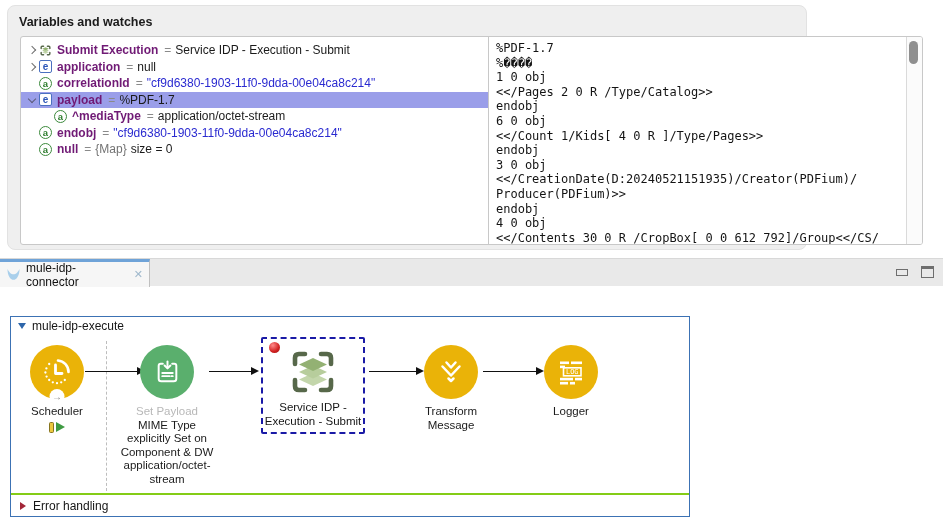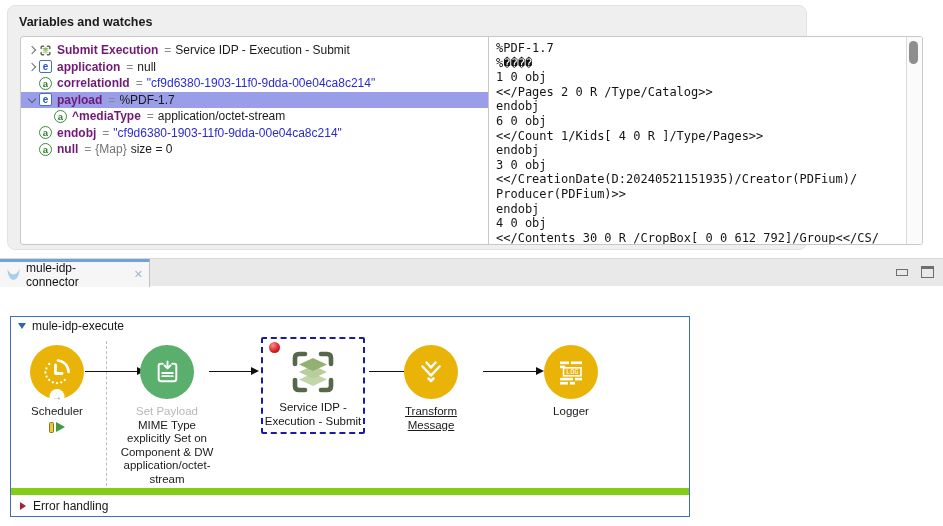--- a/index.html
+++ b/index.html
@@ -49,21 +49,21 @@
   .btn-min{width:12px;height:7px;border:1.5px solid #6e6e6e;box-sizing:border-box;margin-bottom:2px;}
   .btn-max{width:13px;height:12px;border:1.5px solid #6e6e6e;border-top-width:3.5px;box-sizing:border-box;}
 
   
   .flow-box{position:absolute;left:10px;top:316px;width:680px;height:201px;background:#fff;
             border:1px solid #3c72b4;box-sizing:border-box;}
   .flow-header{position:absolute;left:0;top:0;right:0;height:18px;display:flex;align-items:center;
                gap:6px;padding-left:7px;font-size:12px;color:#161616;}
   .tri-down{width:0;height:0;border-left:4.5px solid transparent;border-right:4.5px solid transparent;
             border-top:6px solid #2d66aa;}
-  .error-row{position:absolute;left:0;right:0;bottom:0;height:21px;border-top:7px solid #84cc16;
+  .error-row{position:absolute;left:0;right:0;bottom:0;height:21px;border-top:2px solid #84cc16;
              display:flex;align-items:center;gap:7px;padding-left:9px;font-size:12px;color:#161616;background:#fff;margin-top:42px;}
   .tri-right{width:0;height:0;border-top:4.5px solid transparent;border-bottom:4.5px solid transparent;
              border-left:6.5px solid #a32638;}
 
   .dash-sep{position:absolute;left:95px;top:24px;height:150px;border-left:1px dashed #bdbdbd;}
 
   .node{position:absolute;display:flex;flex-direction:column;align-items:center;}
   .circle{width:54px;height:54px;border-radius:50%;position:relative;display:flex;
           align-items:center;justify-content:center;flex:none;}
   .c-indigo{background:#eab308;}
@@ -289,21 +289,21 @@
               <path d="M19 45 H13 Q9 45 9 41 V35"></path>
           </g>
         </svg>
       </div>
       <div class="idp-label">
         <div>Service IDP -</div>
         <div>Execution - Submit</div>
       </div>
     </div>
 
-    <div class="node" style="left:360px;top:28px;width:120px;text-decoration:underline;">
+    <div class="node" style="left:380px;top:28px;width:120px;">
       <div class="circle c-indigo">
         <svg width="30" height="30" viewBox="0 0 30 30" fill="none" stroke="#fff" stroke-width="2.5" stroke-linecap="round" stroke-linejoin="round">
           <path d="M6.5 9.5 L15 18.5 L23.5 9.5"></path>
           <path d="M10.5 5.5 L15 10.5 L19.5 5.5"></path>
           <path d="M12.5 21.5 L15 24 L17.5 21.5"></path>
         </svg>
       </div>
       <div class="nlabel wrap74">Transform Message</div>
     </div>
 

